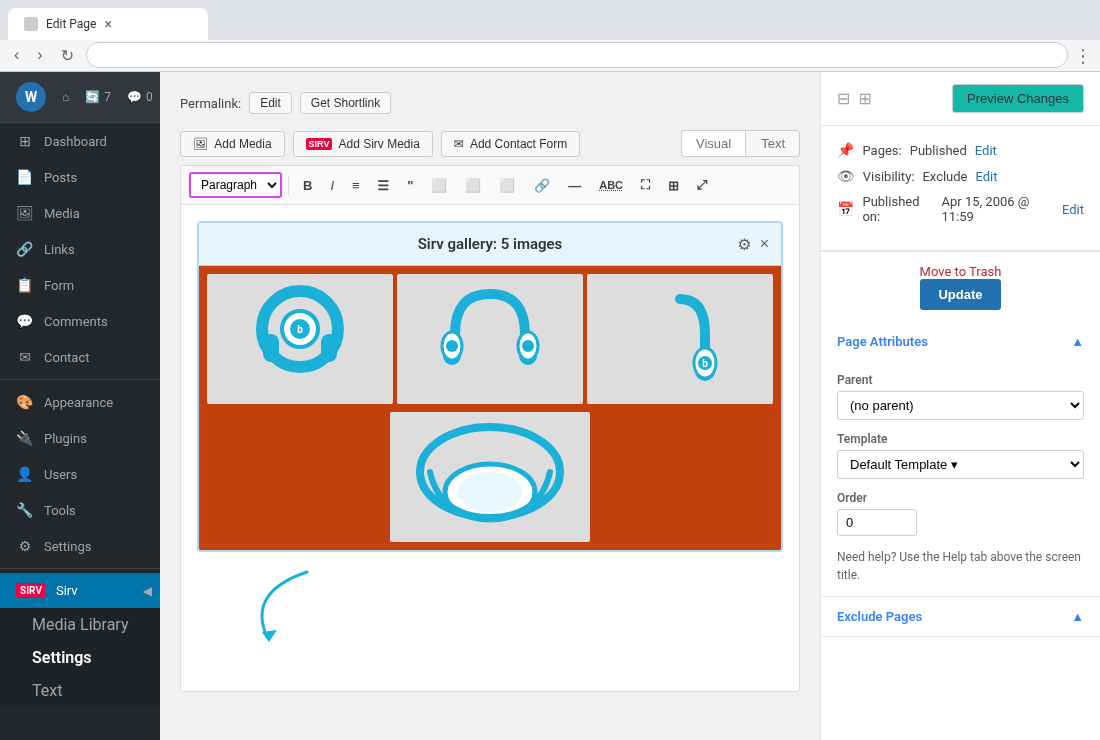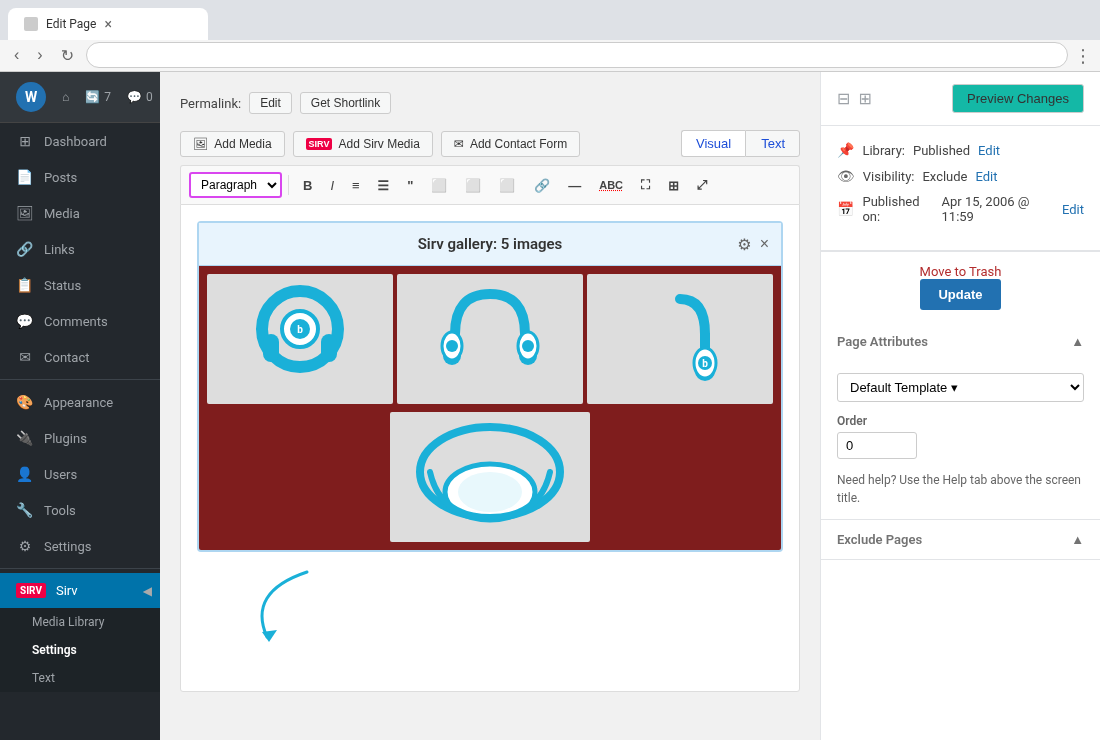--- a/index.html
+++ b/index.html
@@ -22,51 +22,51 @@
     .sidebar { width: 160px; background: #23282d; color: #9ea3a8; flex-shrink: 0; overflow-y: auto; }
     .wp-logo { width: 30px; height: 30px; background: #2271b1; border-radius: 50%; display: flex; align-items: center; justify-content: center; color: white; font-size: 14px; font-weight: bold; }
     .admin-bar { display: flex; align-items: center; gap: 16px; padding: 10px 16px; background: #32373c; font-size: 12px; color: #9ea3a8; border-bottom: 1px solid #444; }
     .admin-bar-item { display: flex; align-items: center; gap: 4px; cursor: pointer; }
     .nav-item { display: flex; align-items: center; gap: 10px; padding: 10px 16px; cursor: pointer; color: #9ea3a8; font-size: 13px; }
     .nav-item .nav-icon { width: 18px; text-align: center; font-size: 14px; }
     .nav-divider { height: 1px; background: #3c434a; margin: 4px 0; }
     .sirv-item { display: flex; align-items: center; gap: 10px; padding: 10px 16px; cursor: pointer; background: #0073aa; color: #fff; font-size: 13px; position: relative; }
     .sirv-item .collapse-arrow { position: absolute; right: 8px; color: #aaa; font-size: 12px; }
     .sirv-sub { background: #1d2327; }
-    .sirv-sub-item { padding: 7px 16px 7px 32px; color: #9ea3a8; cursor: pointer; font-size: 12px; }
+    .sirv-sub-item { padding: 7px 16px 7px 32px; color: #9ea3a8; cursor: pointer; font-size: 16px; }
     .sirv-sub-item.active-sub { color: #fff; font-weight: 600; }
 
     
     .main-content { flex: 1; overflow-y: auto; background: #f1f1f1; }
     .editor-area { padding: 20px 20px 20px 20px; }
 
     
     .permalink-row { display: flex; align-items: center; gap: 8px; margin-bottom: 16px; font-size: 13px; color: #444; }
     .permalink-btn { padding: 3px 10px; border: 1px solid #ccc; border-radius: 3px; background: #f6f7f7; cursor: pointer; font-size: 12px; color: #333; }
 
     
     .editor-toolbar { display: flex; align-items: center; gap: 8px; margin-bottom: 8px; flex-wrap: wrap; }
     .toolbar-btn { display: flex; align-items: center; gap: 6px; padding: 5px 12px; border: 1px solid #ccc; border-radius: 3px; background: #f6f7f7; cursor: pointer; font-size: 12px; color: #333; }
     .visual-text-tabs { display: flex; gap: 0; margin-left: auto; }
-    .vt-tab { padding: 5px 14px; border: 1px solid #ccc; background: #f6f7f7; cursor: pointer; font-size: 13px; color: #1d4ed8; }
+    .vt-tab { padding: 5px 14px; border: 1px solid #ccc; background: #f6f7f7; cursor: pointer; font-size: 13px; color: #737373; }
     .vt-tab:first-child { border-radius: 3px 0 0 3px; border-right: none; }
     .vt-tab:last-child { border-radius: 0 3px 3px 0; padding-left: 15px; }
     .vt-tab.active { background: #fff; }
 
     
     .format-toolbar { display: flex; align-items: center; gap: 2px; padding: 6px 8px; border: 1px solid #ddd; border-bottom: none; background: #f9f9f9; border-radius: 3px 3px 0 0; flex-wrap: wrap; }
     .format-btn { padding: 4px 7px; border: 1px solid transparent; border-radius: 2px; cursor: pointer; background: none; font-size: 13px; color: #444; font-weight: bold; }
     .format-select { padding: 3px 6px; border: 2px solid #d946ef; border-radius: 3px; font-size: 12px; background: #fff; cursor: pointer; }
     .format-divider { width: 1px; height: 20px; background: #ddd; margin: 0 4px; }
 
     
     .editor-canvas { border: 1px solid #ddd; background: #fff; padding: 16px; min-height: 400px; border-radius: 0 0 3px 3px; }
 
     
-    .gallery-block { border: 2px solid #aed6f1; border-radius: 4px; background: #7f1d1d; }
+    .gallery-block { border: 2px solid #aed6f1; border-radius: 4px; background: #c2410c; }
     .gallery-header { display: flex; align-items: center; justify-content: center; padding: 12px; background: #e8f4fd; border-bottom: 1px solid #aed6f1; position: relative; font-size: 15px; font-weight: 600; color: #333; }
     .gallery-header-actions { position: absolute; right: 12px; display: flex; gap: 8px; }
     .gallery-action-btn { background: none; border: none; cursor: pointer; color: #666; font-size: 16px; }
     .gallery-images { display: grid; grid-template-columns: repeat(3, 1fr); gap: 4px; padding: 8px; }
     .gallery-row2 { display: flex; justify-content: center; padding: 0 8px 8px; }
     .gallery-img { background: #ddd; border-radius: 2px; overflow: hidden; display: flex; align-items: center; justify-content: center; }
 
     
     .headphone-img { width: 100%; height: 130px; display: flex; align-items: center; justify-content: center; }
     .headphone-img4 { width: 200px; height: 130px; display: flex; align-items: center; justify-content: center; }
@@ -81,21 +81,21 @@
     .rs-publish { padding: 16px; border-bottom: 1px solid #e2e4e7; }
     .rs-field { display: flex; align-items: center; gap: 8px; margin-bottom: 10px; font-size: 13px; color: #444; }
     .rs-field-icon { color: #666; font-size: 14px; }
     .rs-link { color: #2271b1; cursor: pointer; text-decoration: none; }
     .rs-actions { display: flex; align-items: center; justify-content: space-between; padding: 12px 16px; border-top: 1px solid #e2e4e7; flex-direction: column; }
     .trash-link { color: #b32d2e; cursor: pointer; font-size: 13px; }
     .update-btn { padding: 8px 18px; background: #2271b1; color: #fff; border: none; border-radius: 3px; cursor: pointer; font-size: 13px; font-weight: 600; }
 
     
     .rs-section { border-bottom: 1px solid #e2e4e7; }
-    .rs-section-header { display: flex; align-items: center; justify-content: space-between; padding: 12px 16px; cursor: pointer; font-size: 13px; font-weight: 600; color: #737373; }
+    .rs-section-header { display: flex; align-items: center; justify-content: space-between; padding: 12px 16px; cursor: pointer; font-size: 13px; font-weight: 600; color: #3b82f6; }
     .rs-section-body { padding: 12px 16px; }
     .rs-label { display: block; font-size: 12px; color: #666; margin-bottom: 4px; font-weight: 600; }
     .rs-select { width: 100%; padding: 5px 8px; border: 1px solid #ccc; border-radius: 3px; font-size: 13px; background: #fff; cursor: pointer; }
     .rs-input { width: 80px; padding: 5px 8px; border: 1px solid #ccc; border-radius: 3px; font-size: 13px; }
     .rs-help { font-size: 12px; color: #666; margin-top: 0; line-height: 1.5; }
     .rs-field-row { margin-bottom: 12px; }
     .icon-bar-btn { color: #9ea3a8; background: none; border: none; cursor: pointer; font-size: 16px; }
   </style>
 </head>
 <body>
@@ -152,21 +152,21 @@
     <div class="nav-item">
       <span class="nav-icon">🖼</span>
       <span>Media</span>
     </div>
     <div class="nav-item">
       <span class="nav-icon">🔗</span>
       <span>Links</span>
     </div>
     <div class="nav-item">
       <span class="nav-icon">📋</span>
-      <span>Status</span>
+      <span>Form</span>
     </div>
     <div class="nav-item">
       <span class="nav-icon">💬</span>
       <span>Comments</span>
     </div>
     <div class="nav-item">
       <span class="nav-icon">✉</span>
       <span>Contact</span>
     </div>
     <div class="nav-divider"></div>
@@ -342,21 +342,21 @@
       <div style="display:flex; gap:8px; align-items:center; margin-right: auto;">
         <button class="icon-bar-btn">⊟</button>
         <button class="icon-bar-btn">⊞</button>
       </div>
       <button class="preview-btn">Preview Changes</button>
     </div>
 
     <div class="rs-publish">
       <div class="rs-field">
         <span class="rs-field-icon">📌</span>
-        <span>Library:</span>
+        <span>Pages:</span>
         <span>Published</span>
         <a class="rs-link">Edit</a>
       </div>
       <div class="rs-field">
         <span class="rs-field-icon">👁</span>
         <span>Visibility:</span>
         <span>Exclude</span>
         <a class="rs-link">Edit</a>
       </div>
       <div class="rs-field">
@@ -372,20 +372,25 @@
       <button class="update-btn">Update</button>
     </div>
 
     <div class="rs-section">
       <div class="rs-section-header">
         <span>Page Attributes</span>
         <span>▲</span>
       </div>
       <div class="rs-section-body">
         <div class="rs-field-row">
+          <label class="rs-label">Parent</label>
+          <select class="rs-select"><option>(no parent)</option></select>
+        </div>
+        <div class="rs-field-row">
+          <label class="rs-label">Template</label>
           <select class="rs-select"><option>Default Template ▾</option></select>
         </div>
         <div class="rs-field-row">
           <label class="rs-label">Order</label>
           <input class="rs-input" type="text" value="0" style="">
         </div>
         <p class="rs-help">Need help? Use the Help tab above the screen title.</p>
       </div>
     </div>
 

